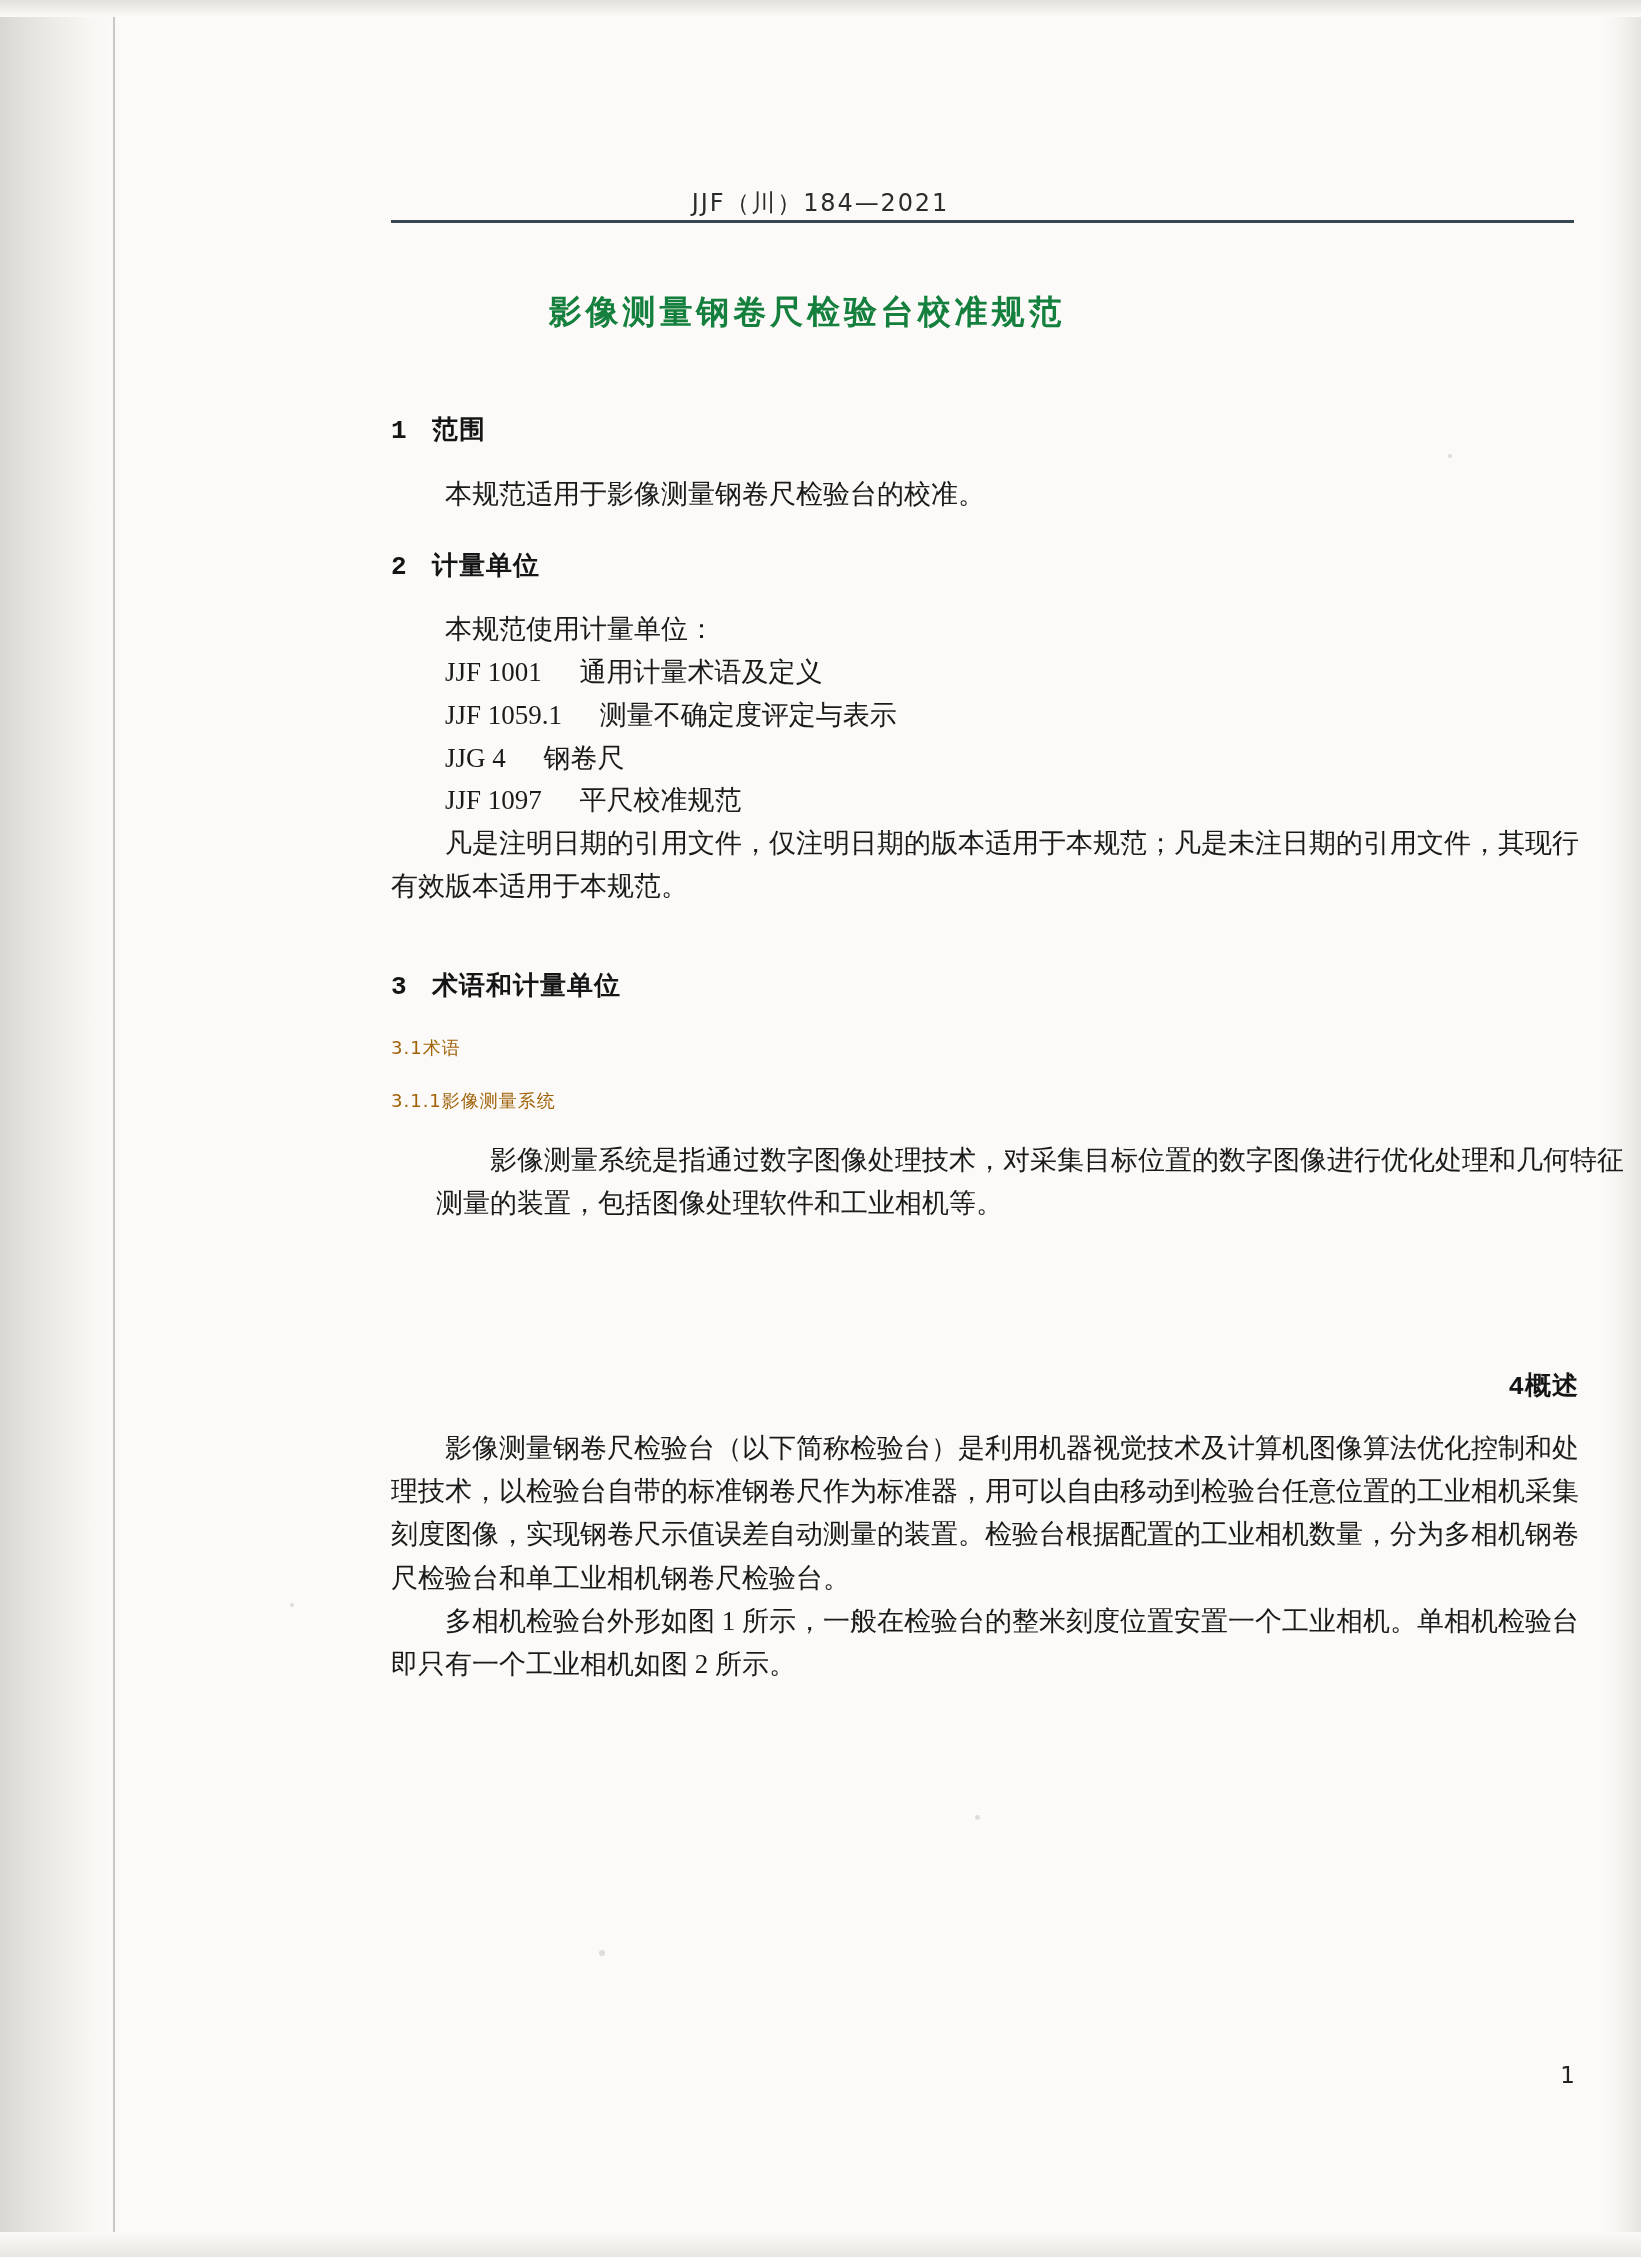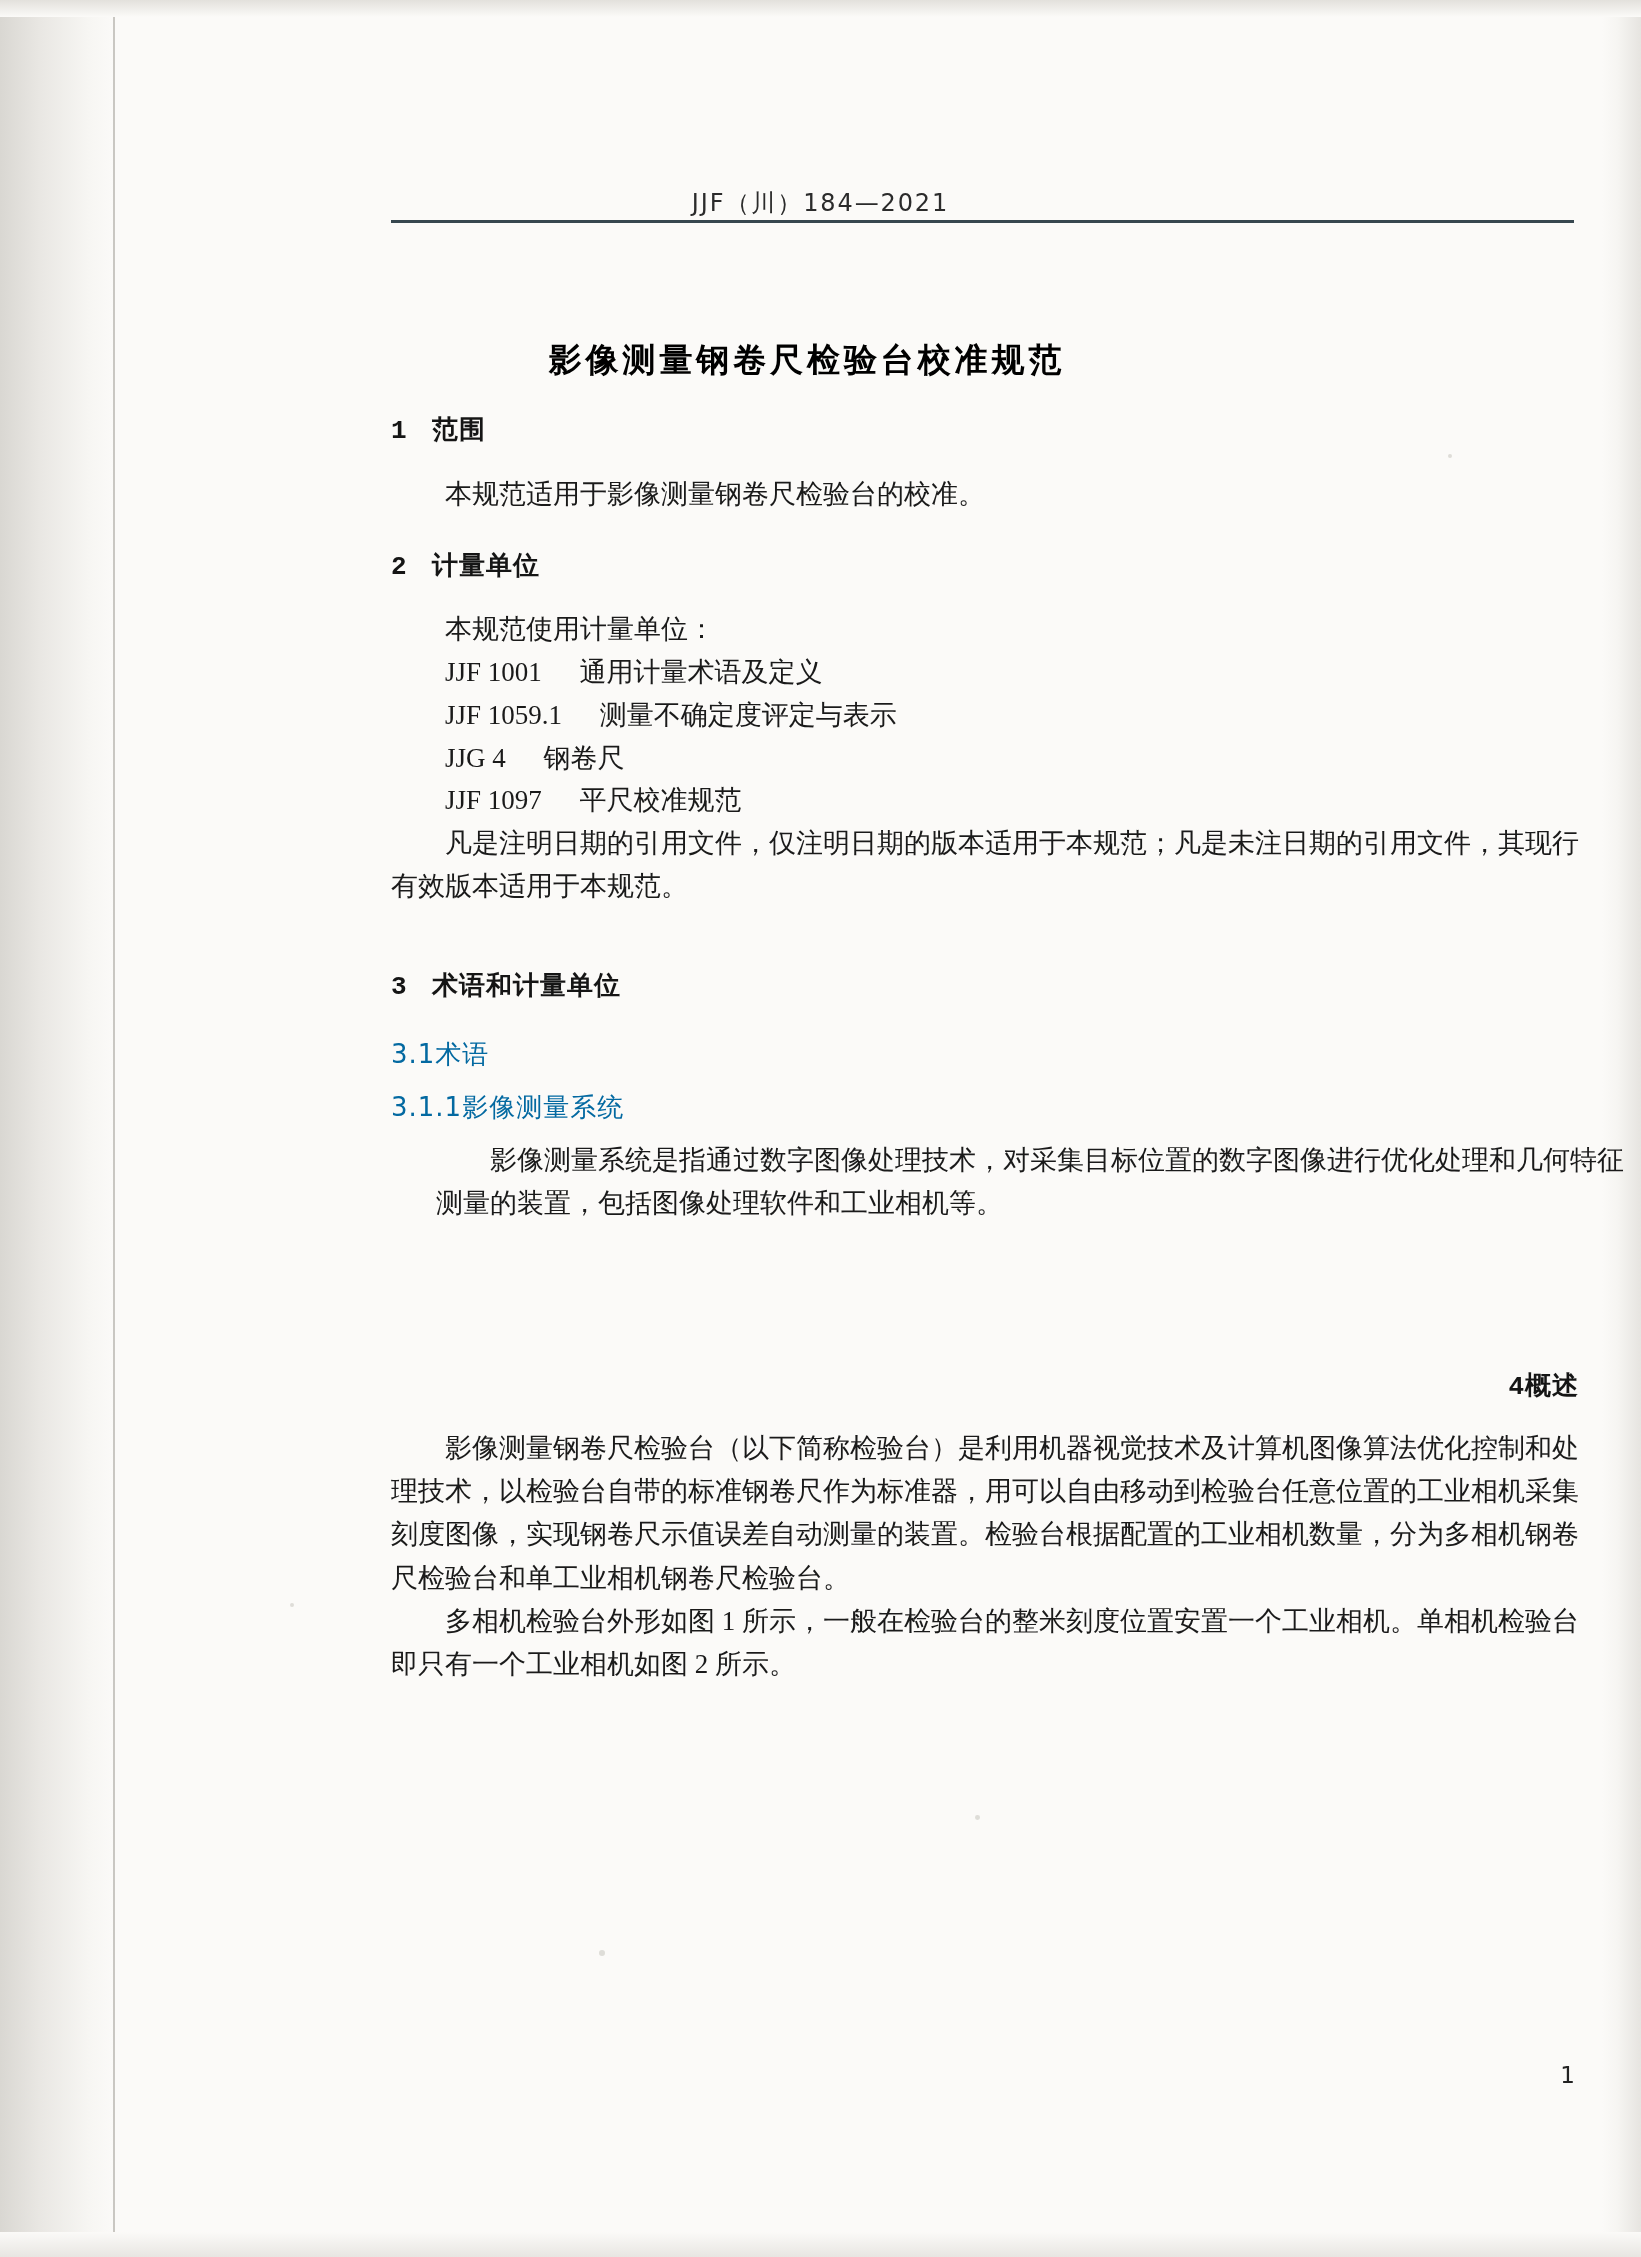--- a/index.html
+++ b/index.html
@@ -87,22 +87,21 @@
   .doc-title {
     position: absolute;
     top: 290px;
     left: 0;
     width: 1614px;
     text-align: center;
     font-family: "DejaVu Sans", sans-serif;
     font-weight: bold;
     font-size: 33px;
     letter-spacing: 3.9px;
-    color: #000000;
-    margin-top: 48px;
+    color: #15803d;
   }
 
   .body-block {
     position: absolute;
     left: 391px;
     width: 1188px;
     font-size: 26px;
     line-height: 1.62;
     color: #1a1a1a;
   }
@@ -112,23 +111,23 @@
     font-size: 26px;
     letter-spacing: 1px;
     color: #151515;
   }
   .sec-h .num {
     display: inline-block;
     min-width: 41px;
   }
   .sub-h {
     font-family: "DejaVu Sans", sans-serif;
-    font-size: 26px;
+    font-size: 18px;
     letter-spacing: 1px;
-    color: #0369a1;
+    color: #a16207;
   }
   .para {
     text-indent: 2em;
     text-align: justify;
     font-family: "Liberation Serif", "DejaVu Serif", serif;
     font-size: 27px;
     line-height: 1.6;
   }
   .ref-line {
     text-indent: 2em;

